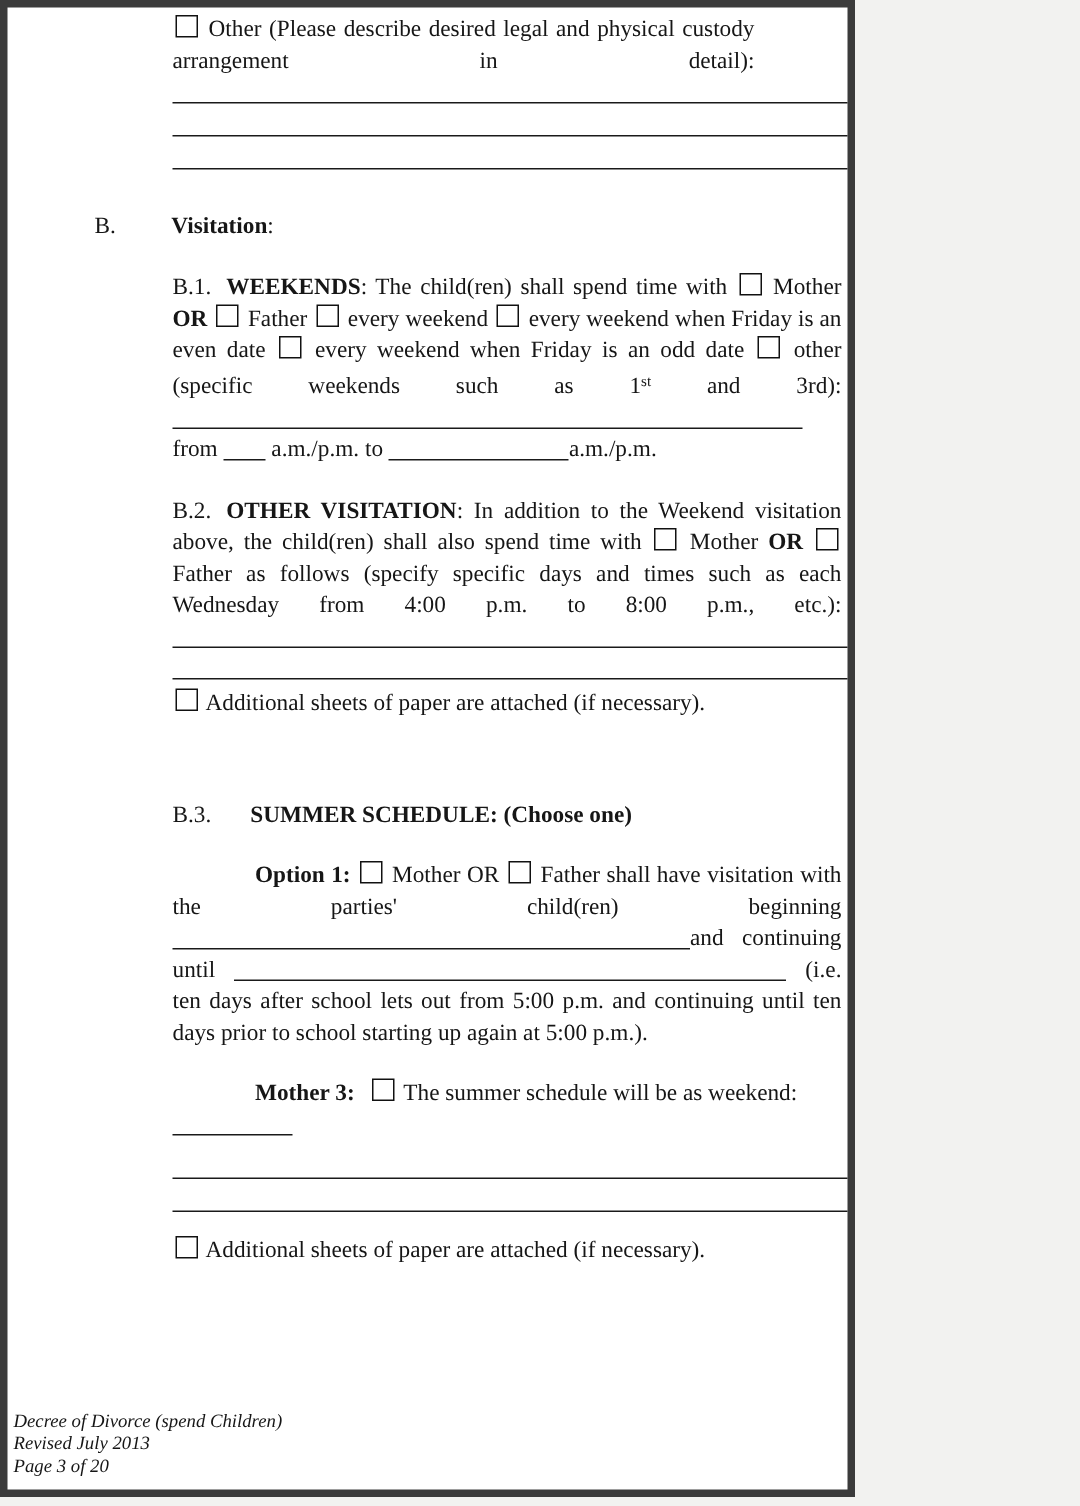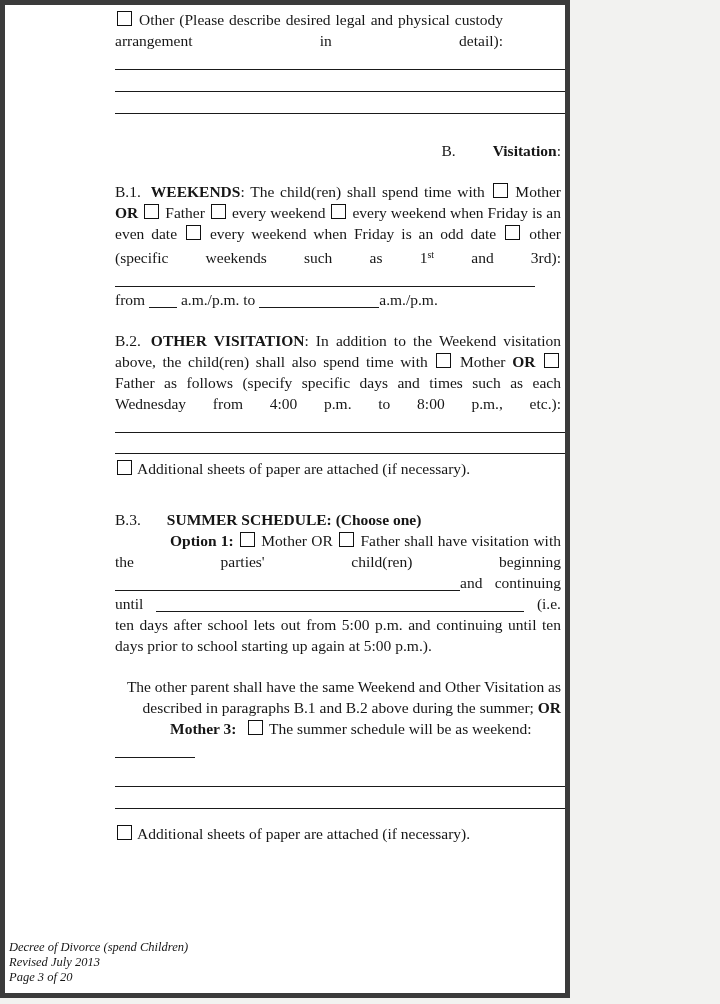--- a/index.html
+++ b/index.html
@@ -19,28 +19,28 @@
     overflow:hidden;
   }
   .para{
     font-size:15.5px;
     line-height:21px;
     text-align:justify;
     margin-right:4px;
   }
   .nojust{text-align:left;}
   .mlA{margin-left:110px;}   
-  .mlB{margin-left:58px;text-align:right;}    
+  .mlB{margin-left:58px;}    
   .mrW{margin-right:62px;}   
   .ind52{text-indent:52px;}
   .ind55{text-indent:55px;}
   .mt1{margin-top:1px;}  .mt2{margin-top:2px;}  .mt4{margin-top:4px;}
   .mt8{margin-top:8px;}  .mt12{margin-top:12px;} .mt16{margin-top:16px;}
-  .mt19{} .mt20{margin-top:20px;} .mt22{margin-top:22px;}
-  .mt24{margin-top:24px;} .mt42{margin-top:30px;}
+  .mt19{margin-top:19px;} .mt20{margin-top:20px;} .mt22{margin-top:22px;}
+  .mt24{margin-top:24px;} .mt42{margin-top:54px;}
   .b{font-weight:bold;}
   .bu{font-weight:bold;}
   .sup{font-size:10px;vertical-align:5px;}
   .cb{
     display:inline-block;
     width:13px;height:13px;
     border:1.5px solid #111;
     background:#fff;
     vertical-align:-1px;
     margin:0 2px;
@@ -76,21 +76,20 @@
   <div class="para mlA mt20"><span>B.1.</span><span class="gap" style="width: 10px;"></span><span class="bu">WEEKENDS</span><span>: The child(ren) shall spend time with </span><span class="cb"></span><span> Mother </span><span class="b">OR</span><span> </span><span class="cb"></span><span> Father </span><span class="cb"></span><span> every weekend </span><span class="cb"></span><span> every weekend when Friday is an even date </span><span class="cb"></span><span> every weekend when Friday is an odd date </span><span class="cb"></span><span> other (specific weekends such as 1</span><span class="sup">st</span><span> and 3rd):</span><span class="bl" style="width: 420px;"></span><span>from </span><span class="bl" style="width: 28px;"></span><span> a.m./p.m. to </span><span class="bl" style="width: 120px;"></span><span>a.m./p.m.</span></div>
 
   <div class="para mlA mt20"><span>B.2.</span><span class="gap" style="width: 10px;"></span><span class="bu">OTHER VISITATION</span><span>: In addition to the Weekend visitation above, the child(ren) shall also spend time with </span><span class="cb"></span><span> Mother </span><span class="b">OR</span><span> </span><span class="cb"></span><span> Father as follows (specify specific days and times such as each Wednesday from 4:00 p.m. to 8:00 p.m., etc.): </span><span class="bl" style="width: 545px;"></span><span class="bl" style="width: 592px;"></span></div>
 
   <div class="para mlA nojust mt2"><span class="cb"></span><span> Additional sheets of paper are attached (if necessary).</span></div>
 
   <div class="para mlA nojust mt42"><span>B.3.</span><span class="gap" style="width: 26px;"></span><span class="b">SUMMER SCHEDULE: </span><span class="bu">(Choose one)</span></div>
 
   <div class="para mlA ind55 mt19"><span class="b">Option 1: </span><span class="cb"></span><span> Mother OR </span><span class="cb"></span><span> Father shall have visitation with the parties' child(ren) beginning </span><span class="bl" style="width: 345px;"></span><span>and continuing until </span><span class="bl" style="width: 368px;"></span><span> (i.e. ten days after school lets out from 5:00 p.m. and continuing until ten days prior to school starting up again at 5:00 p.m.).</span></div>
 
-  <div class="para mlB ind52 mt20"><span>The other parent shall have the same Weekend and Other Visitation as described in paragraphs B.1 and B.2 above during the summer; </span><span class="b">OR</span></div>
 
 
   <div class="para mlA ind55 nojust mt19"><span class="b">Mother 3: </span><span class="gap" style="width: 6px;"></span><span class="cb"></span><span> The summer schedule will be as weekend:</span><span class="bl" style="width: 80px;"></span></div>
   <div class="para mlA nojust mt8"><span class="bl" style="width: 594px;"></span></div>
   <div class="para mlA nojust mt1"><span class="bl" style="width: 594px;"></span></div>
 
   <div class="para mlA nojust mt12"><span class="cb"></span><span> Additional sheets of paper are attached (if necessary).</span></div>
 
   <div class="footer">
     <div>Decree of Divorce (spend Children)</div>

